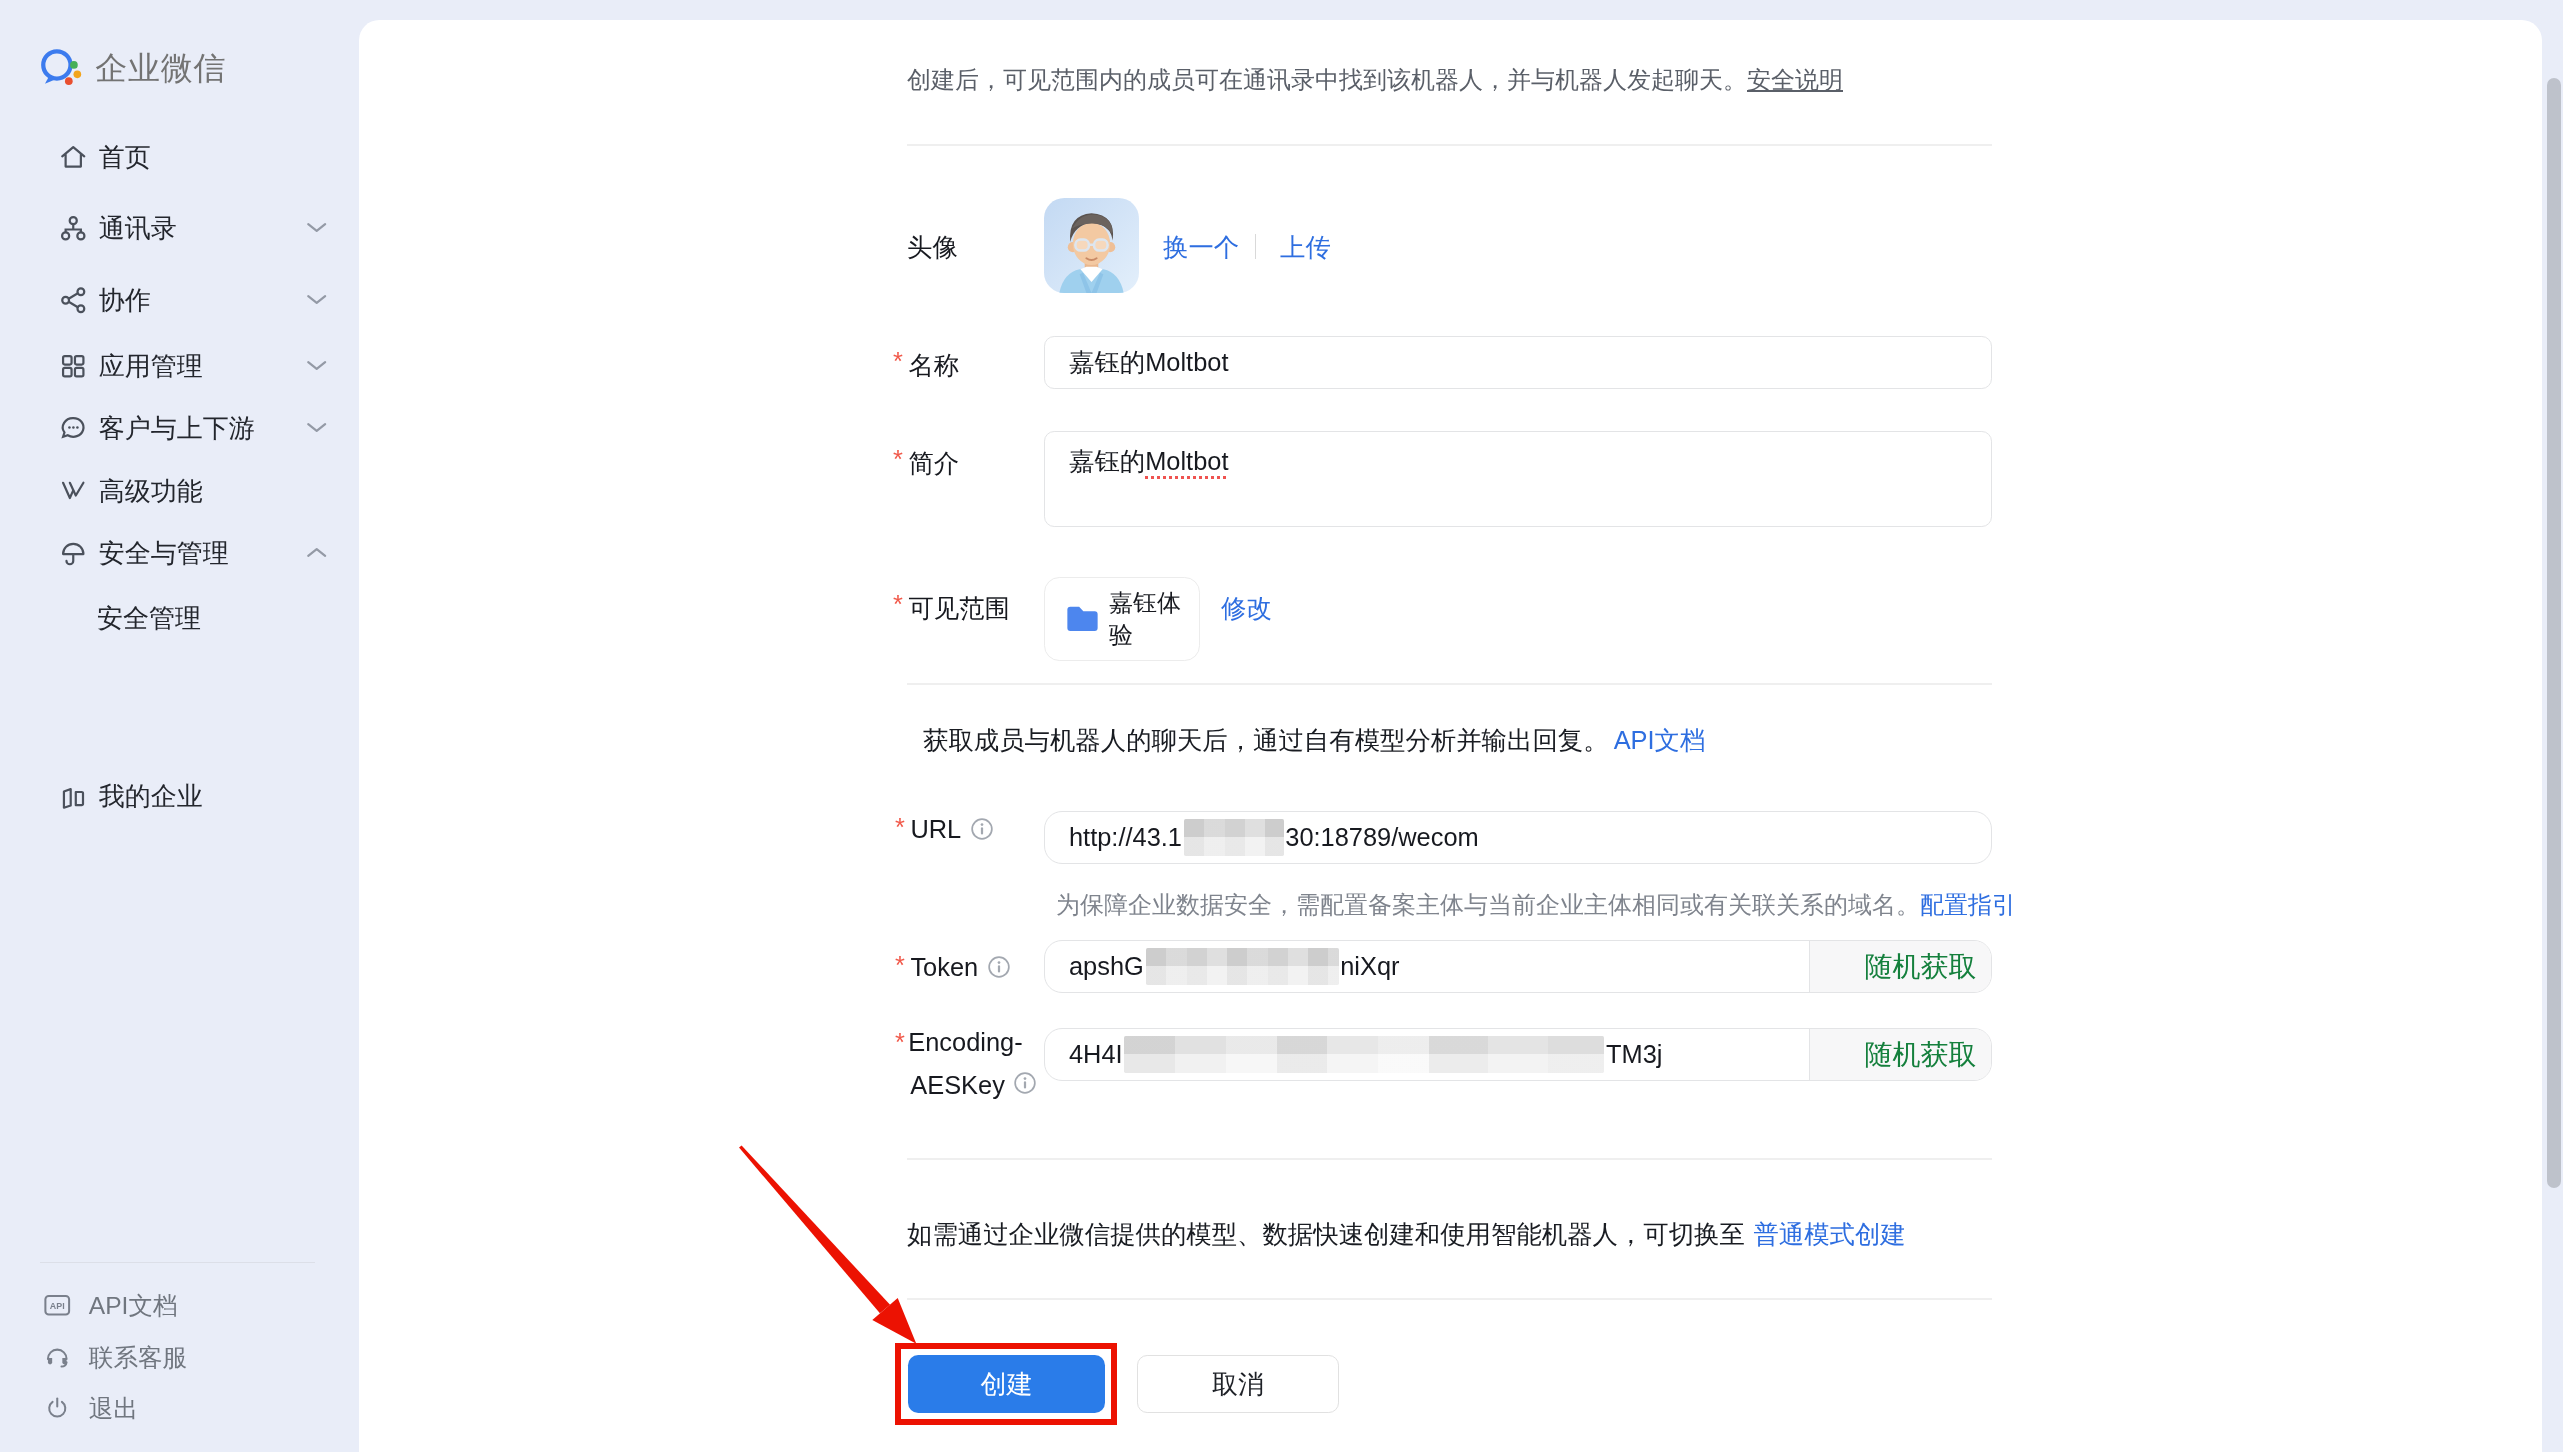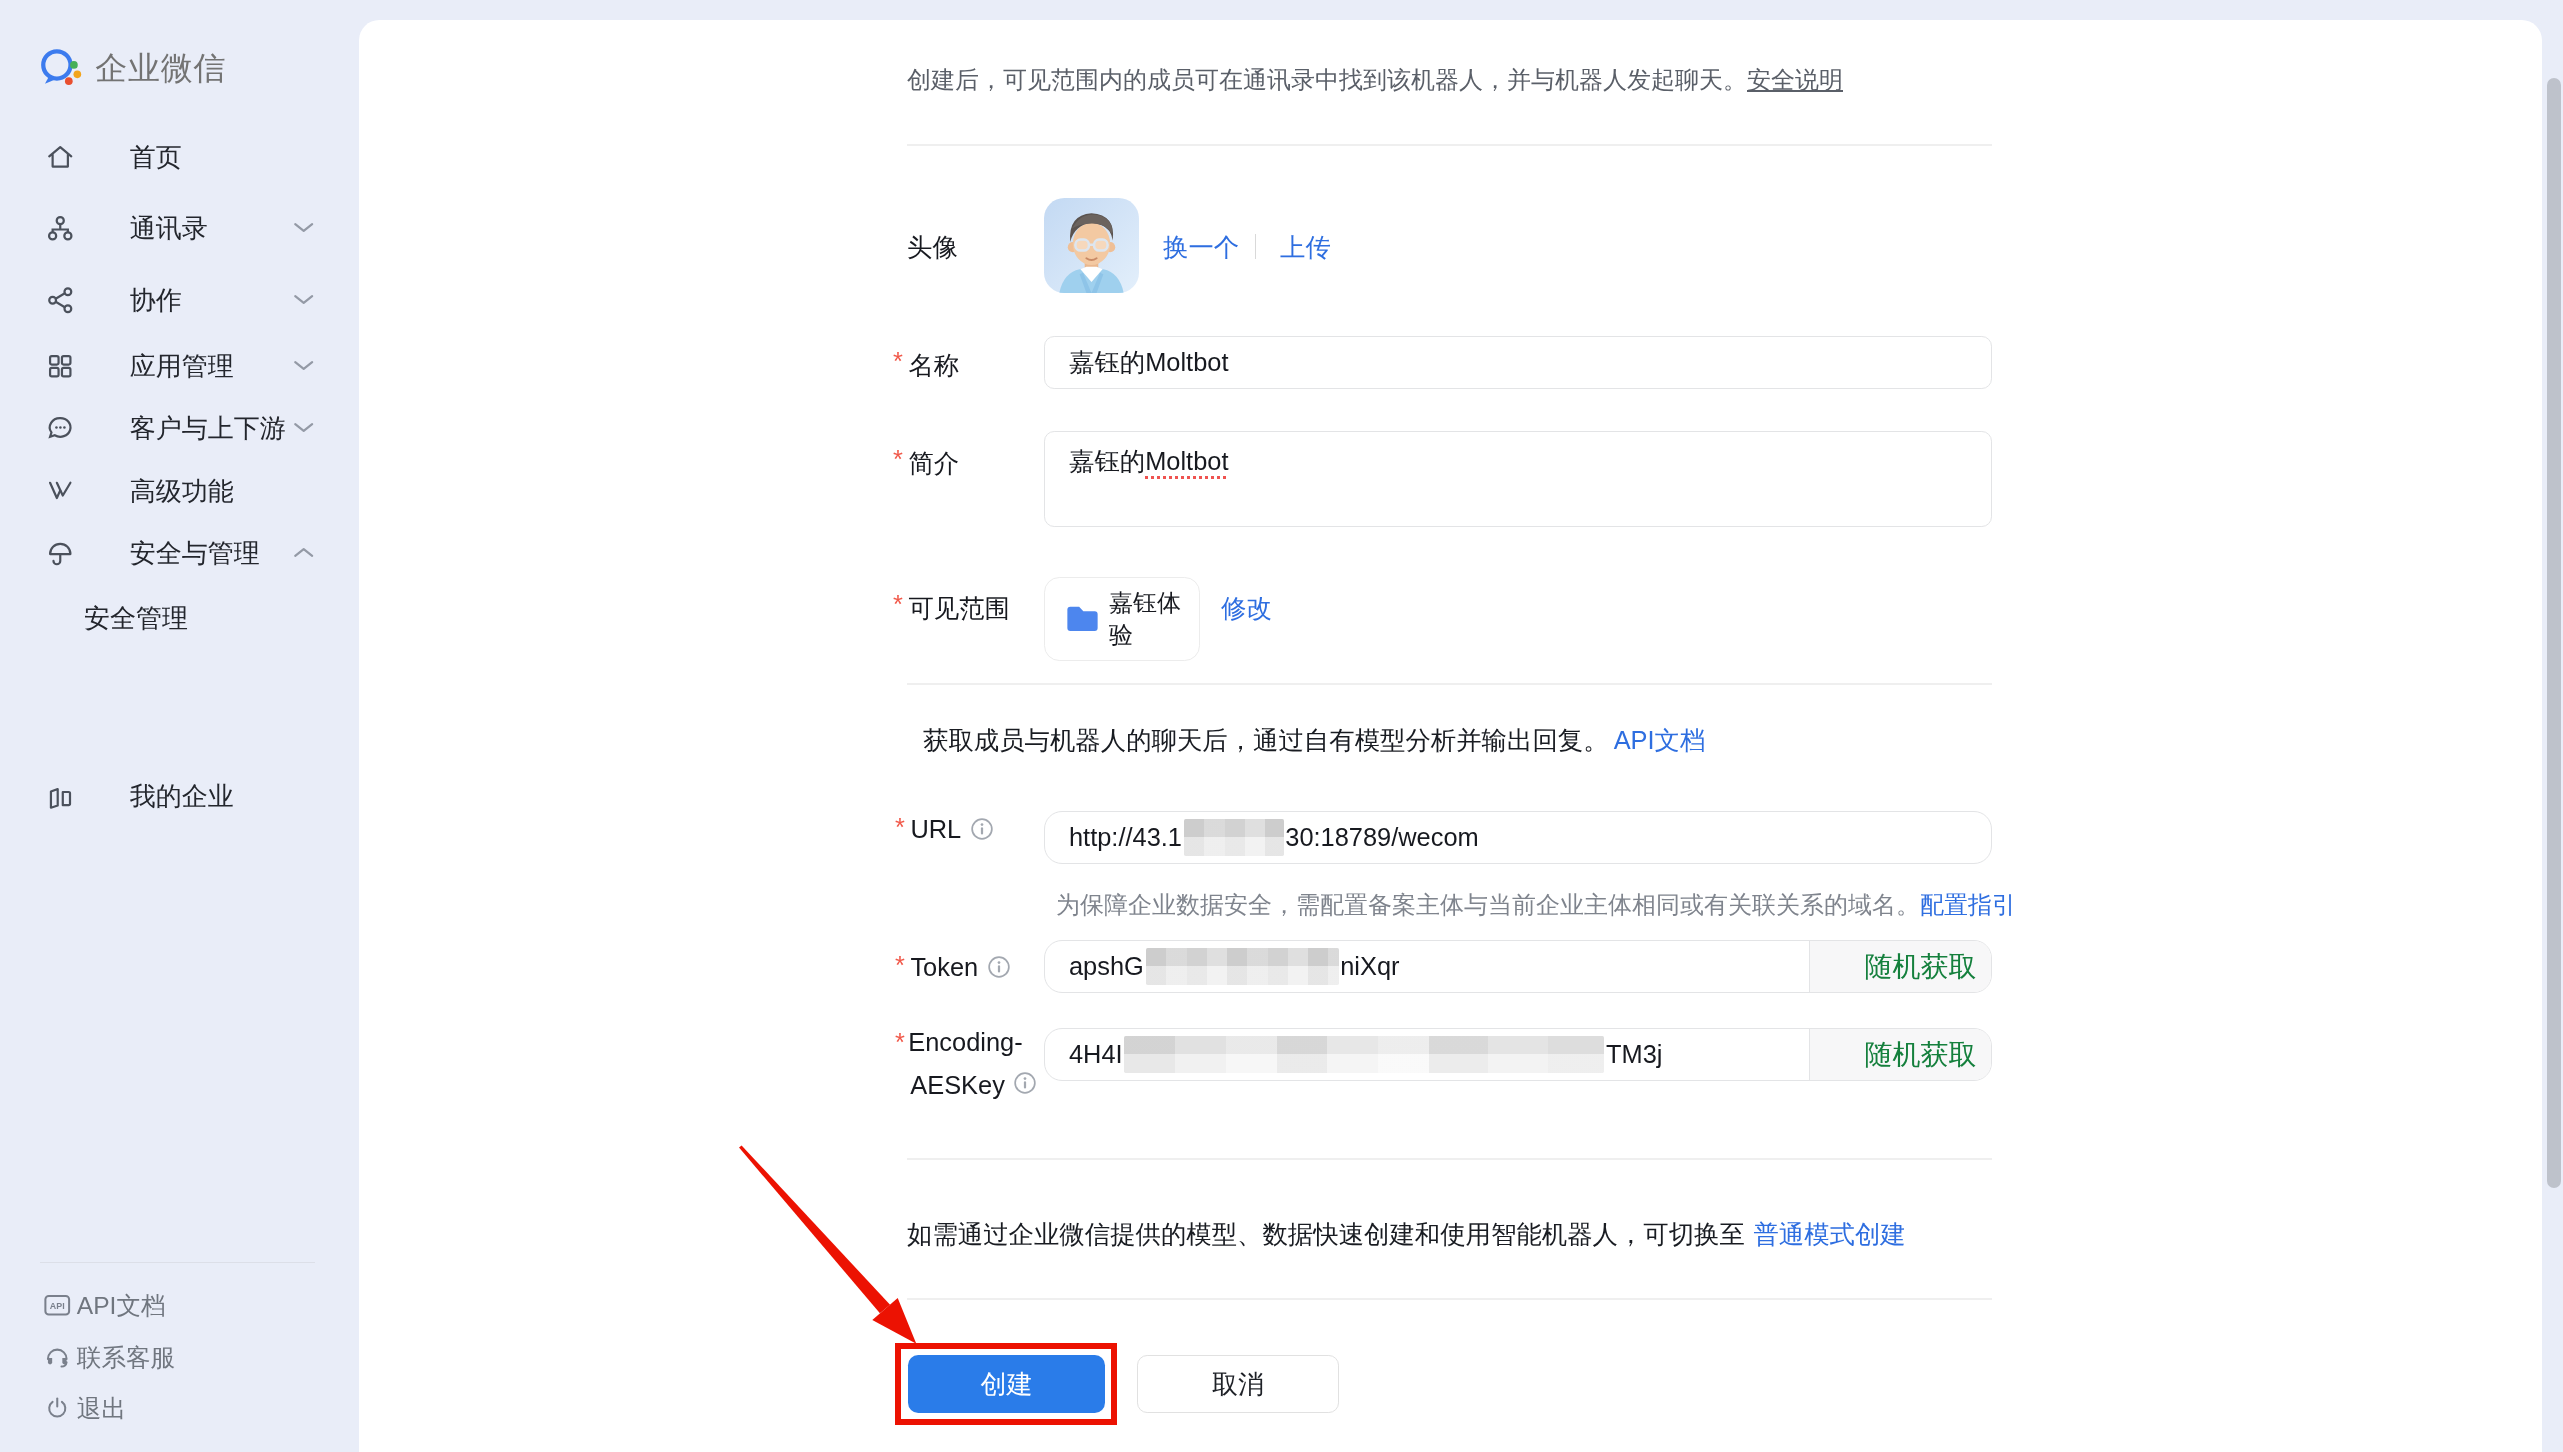--- a/index.html
+++ b/index.html
@@ -8,32 +8,32 @@
     font-family:"Liberation Sans","DejaVu Sans",sans-serif;
     background:#e9edf8;
     -webkit-font-smoothing:antialiased;
   }
   #app{position:relative;width:2563px;height:1453px;}
 
   
   .sidebar{position:absolute;left:0;top:0;width:359px;height:1453px;background:#e9edf8;}
   .logo{position:absolute;left:39px;top:47px;display:flex;align-items:center;gap:10.2px;cursor:pointer;}
   .logo-text{font-size:32px;font-weight:400;color:#737373;letter-spacing:0.8px;}
-  .nav-item{position:absolute;left:23px;width:314px;height:51px;display:flex;align-items:center;
-    padding-left:22px;box-sizing:border-box;border-radius:13.6px;cursor:pointer;gap:44px;}
+  .nav-item{position:absolute;left:36px;width:314px;height:51px;display:flex;align-items:center;
+    padding-left:22px;box-sizing:border-box;border-radius:13.6px;cursor:pointer;}
   .nav-item .nicon{width:30.5px;height:30.5px;margin-right:10.2px;flex:0 0 30.5px;display:flex;align-items:center;}
   .nav-item .nlabel{font-size:26px;color:#23262d;}
   .nav-item.sub{padding-left:61px;}
   .nav-item.selected{background:#d7e3f8;height:66px;}
   .nav-item.selected .nlabel{color:#4584f2;}
   .chev{position:absolute;right:20.3px;top:50%;transform:translateY(-50%);}
   .side-divider{position:absolute;left:40px;top:1262px;width:275px;height:0.8px;background:#dcdfe8;}
   .foot-item{position:absolute;left:22px;width:314px;height:47px;display:flex;align-items:center;
     padding-left:20.3px;box-sizing:border-box;cursor:pointer;}
-  .foot-item .nicon{width:30.5px;height:30.5px;margin-right:4px;flex:0 0 30.5px;}
+  .foot-item .nicon{width:30.5px;height:30.5px;margin-right:16px;flex:0 0 30.5px;}
   .foot-item .nlabel{font-size:24.6px;color:#70767f;}
 
   
   .main-panel{position:absolute;left:359px;top:19.5px;width:2183px;height:1433px;background:#ffffff;
     border-radius:20.3px 20.3px 0 0;}
   .scroll-thumb{position:absolute;left:2547px;top:78px;width:14.4px;height:1110px;border-radius:7.6px;background:#bec2cb;cursor:pointer;}
 
   .divider{position:absolute;left:907px;width:1085px;height:1.7px;background:#efefef;}
 
   .intro{position:absolute;left:907px;top:64px;width:1093px;font-size:24px;color:#5a5f68;line-height:32px;}

